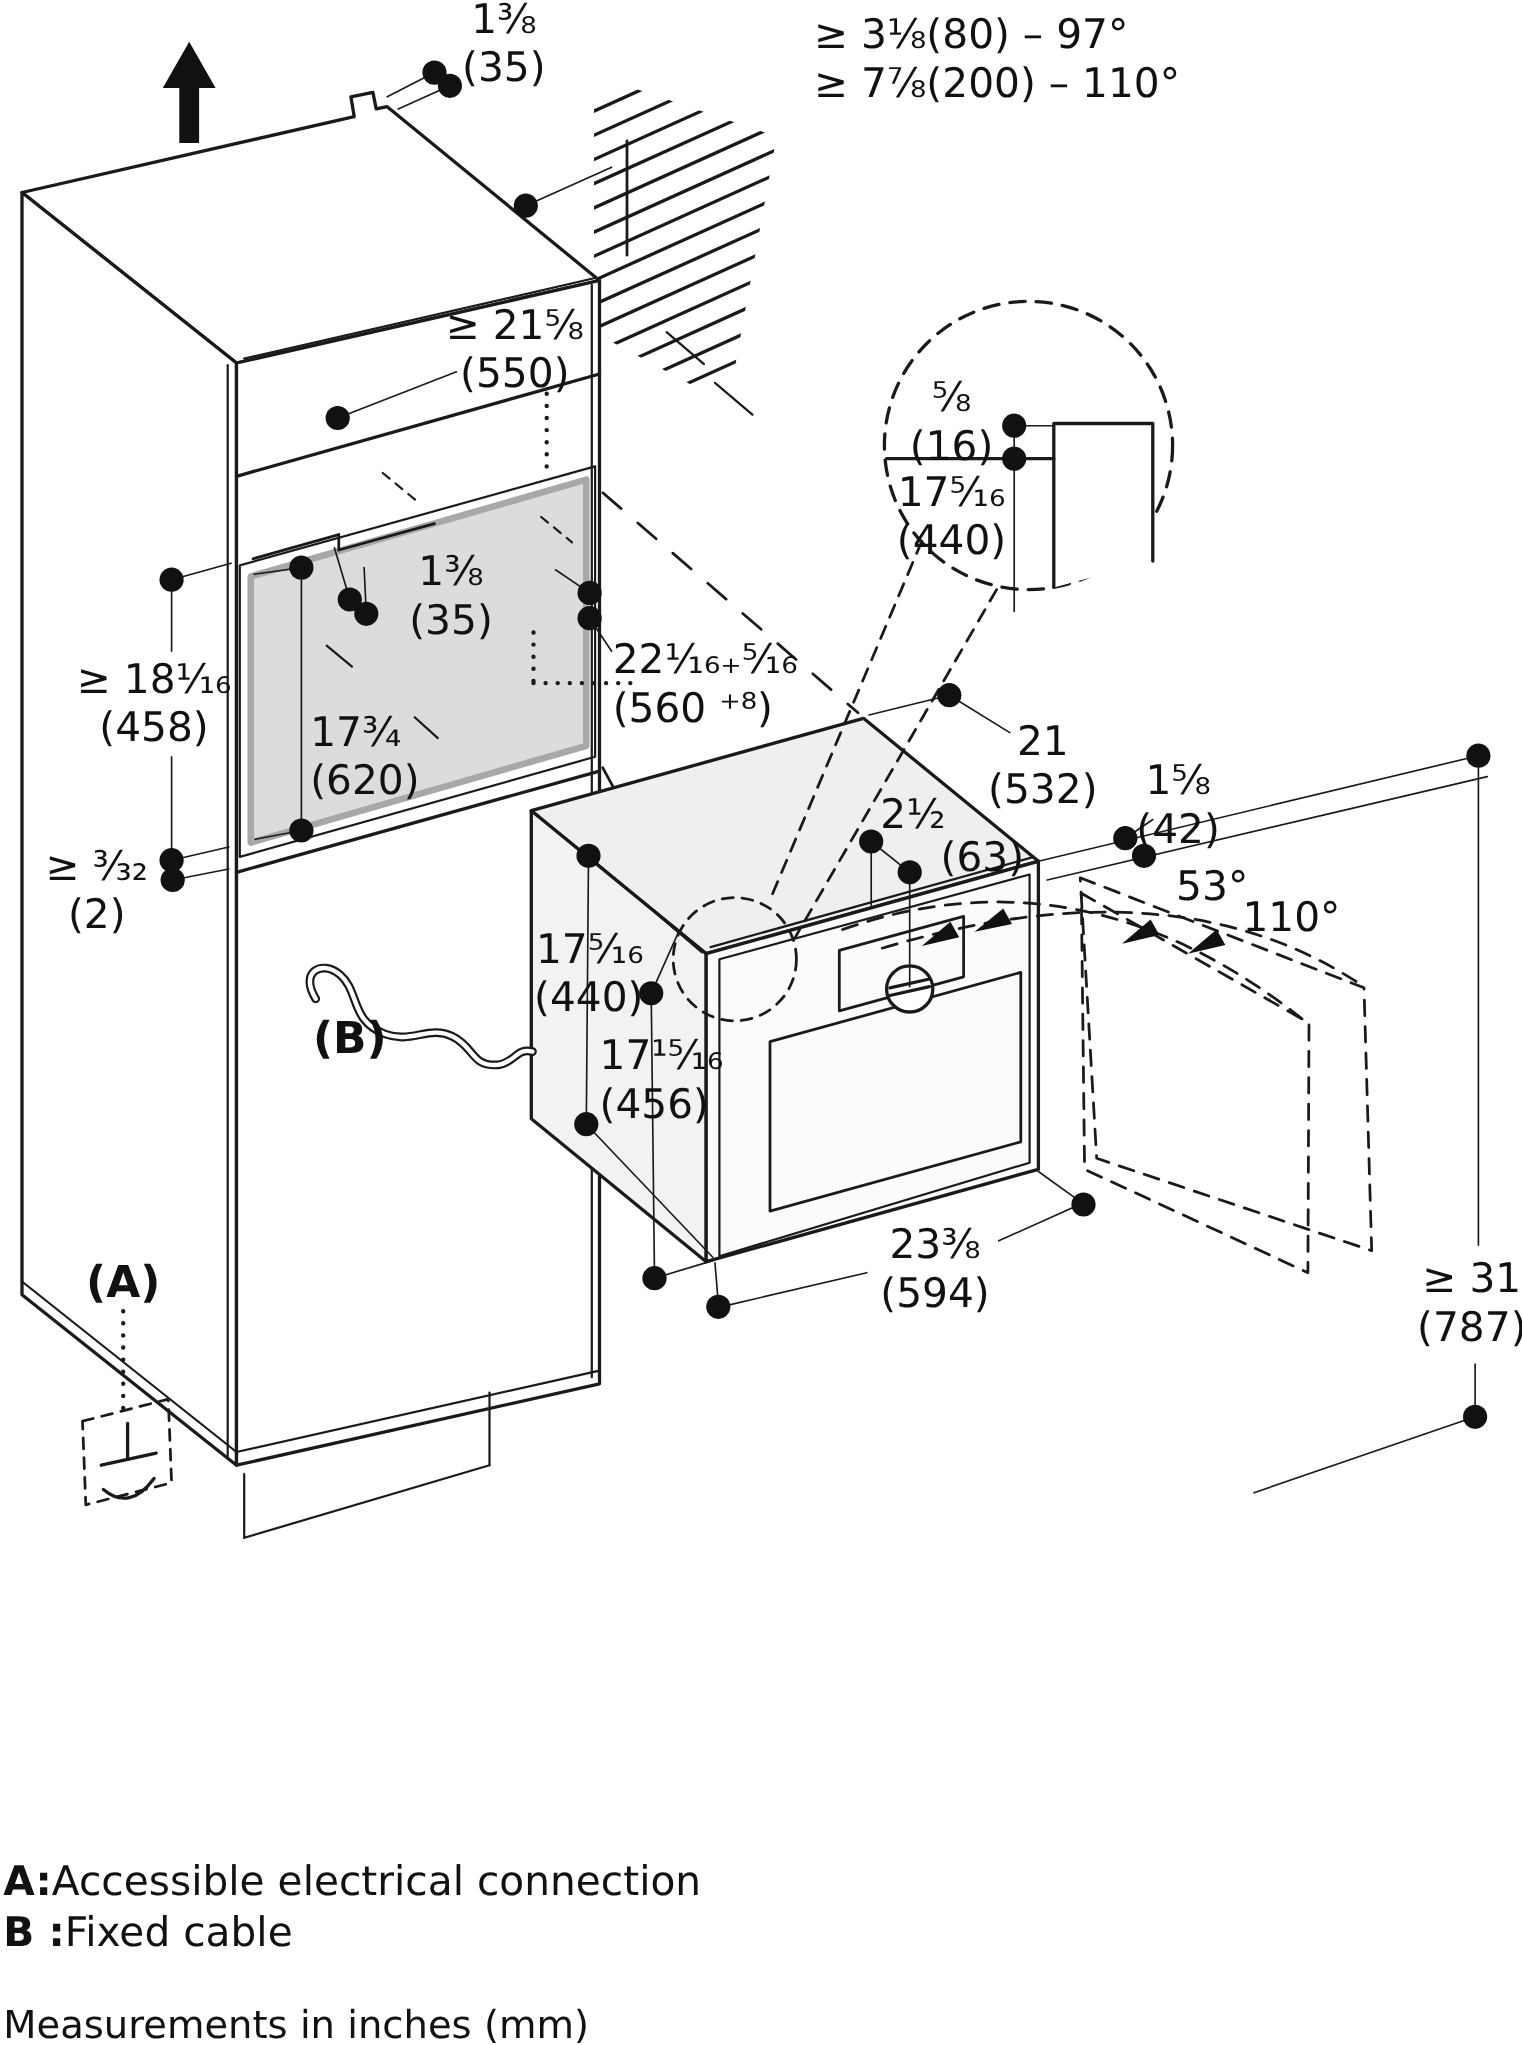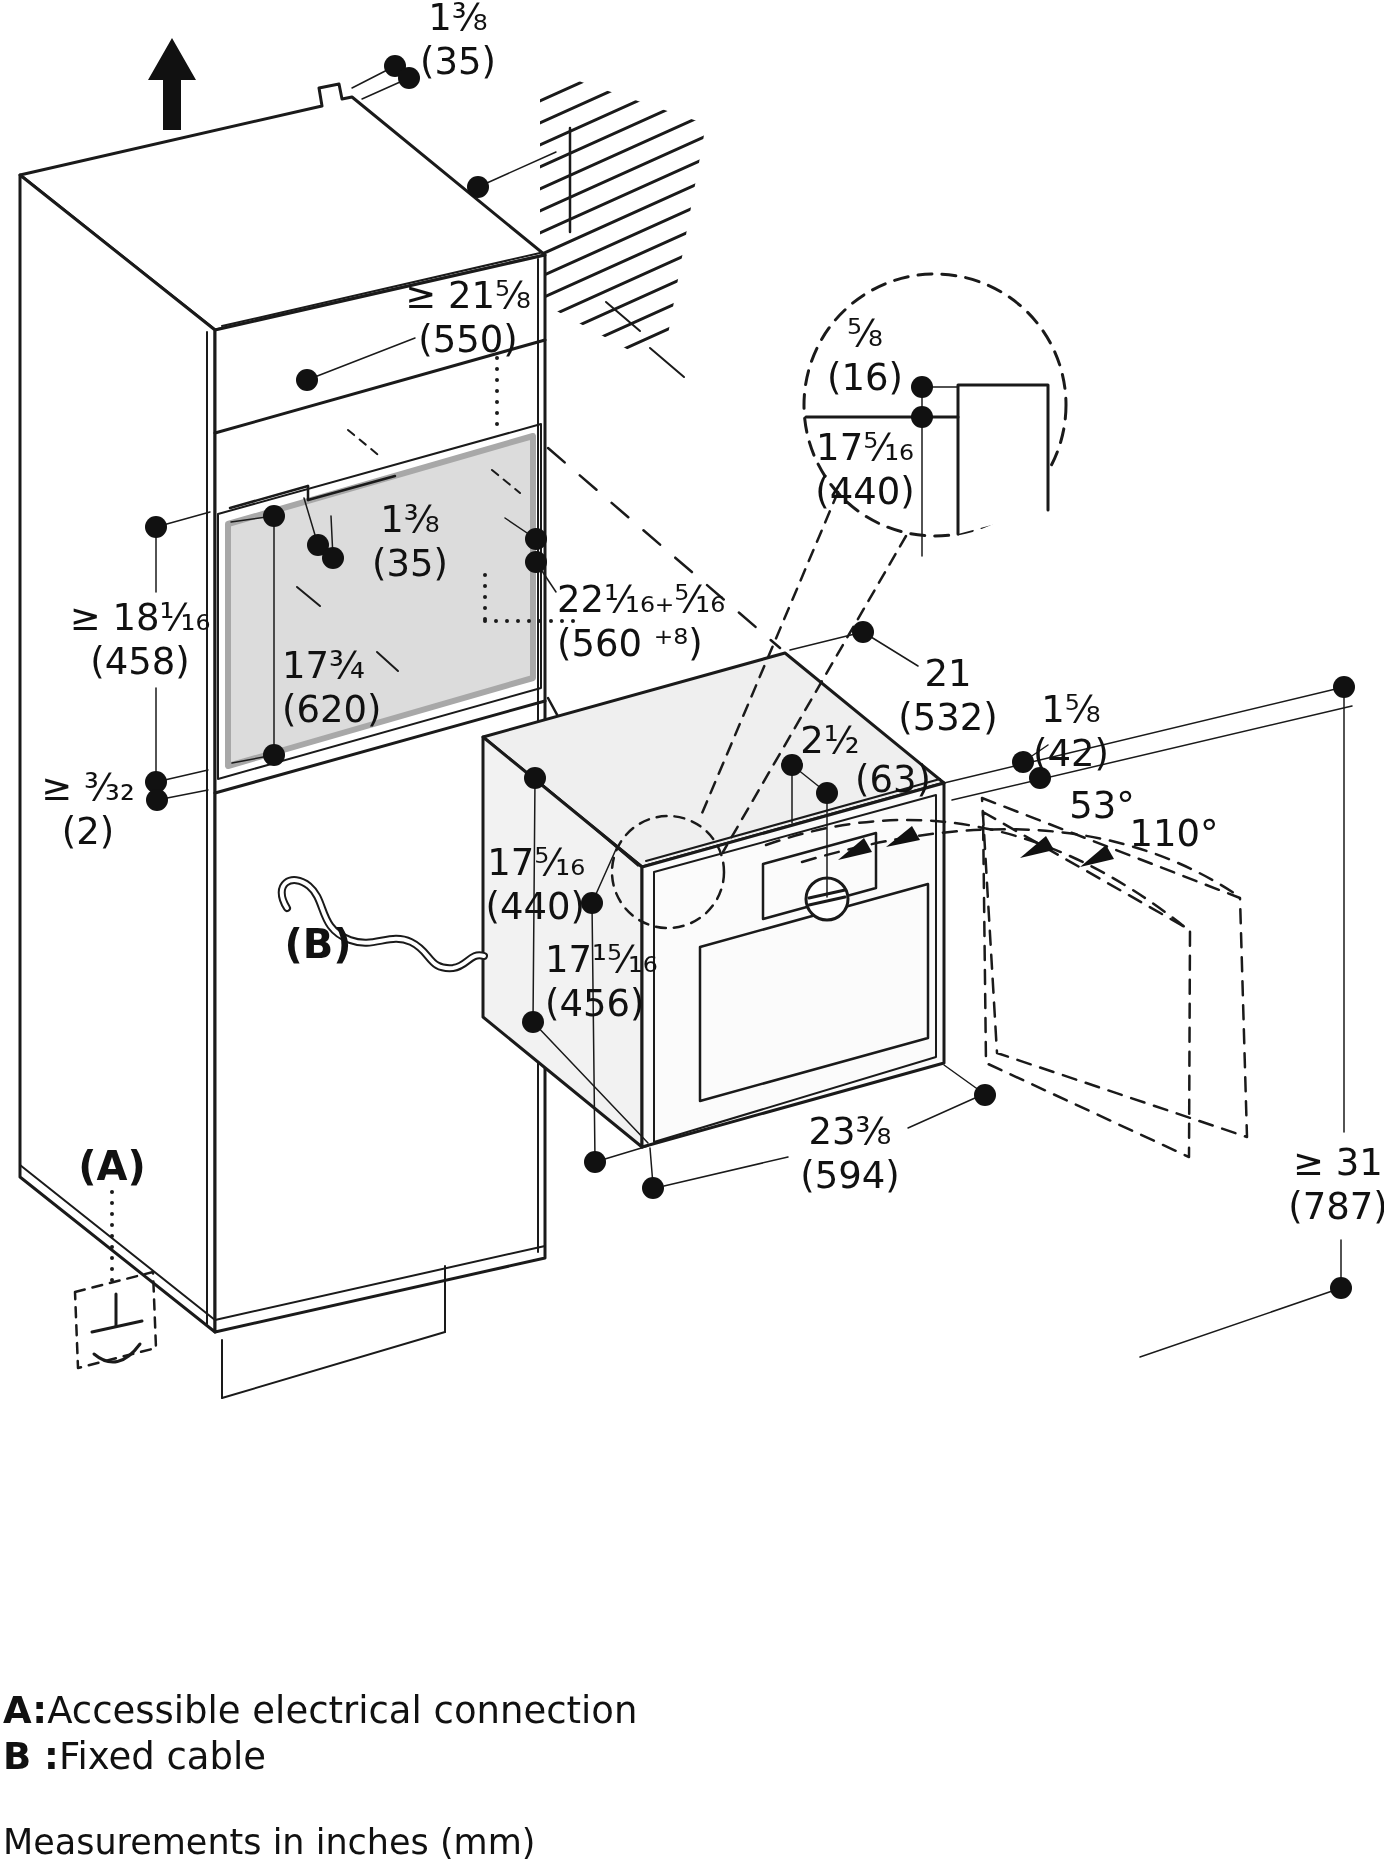--- a/index.html
+++ b/index.html
@@ -257,27 +257,31 @@
           <circle cx="1341" cy="1288" r="11"></circle>
     </g>
   </g>
 </svg>
 
 <div class="lbl" style="left:458px;top:40px">
   <span>1³⁄₈</span>
       <span>(35)</span>
     </div>
 
+<div class="lbl lbl-l" style="left:740px;top:54px">
+  <span>≥ 3¹⁄₈(80) – 97°</span>
+      <span>≥ 7⁷⁄₈(200) – 110°</span>
+    </div>
 
 <div class="lbl" style="left:468px;top:318px">
   <span>≥ 21⁵⁄₈</span>
       <span>(550)</span>
     </div>
 
-<div class="lbl" style="left:865px;top:356px">
+<div class="lbl" style="left:865px;top:384px">
   <span>⁵⁄₈</span>
       <span>(16)</span>
     </div>
 
 <div class="lbl" style="left:865px;top:470px">
   <span>17⁵⁄₁₆</span>
       <span>(440)</span>
     </div>
 
 <div class="lbl" style="left:140px;top:640px">

